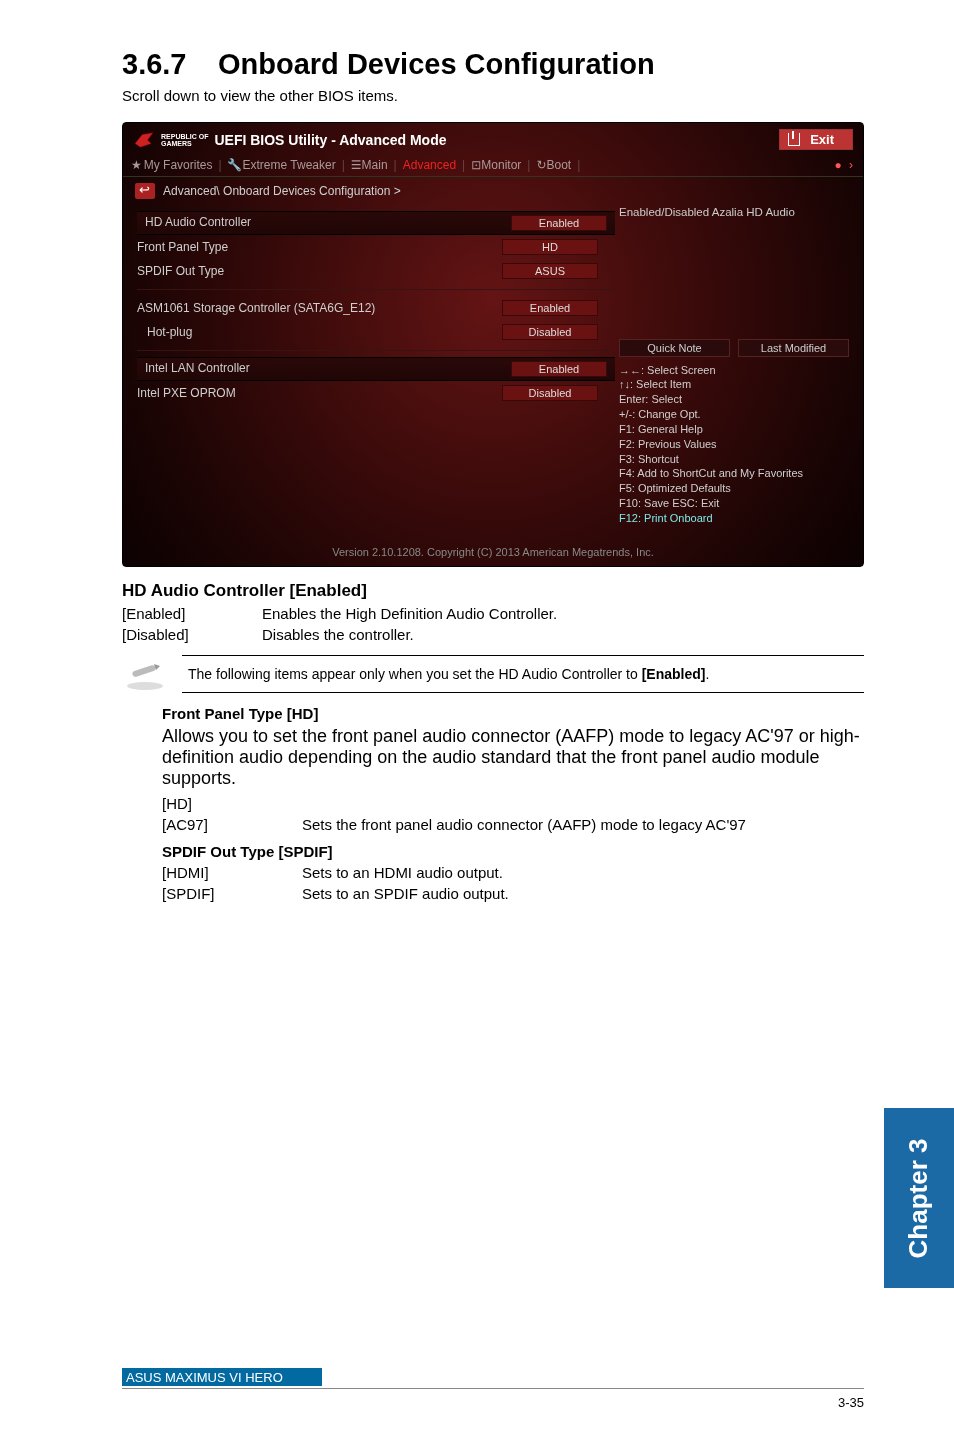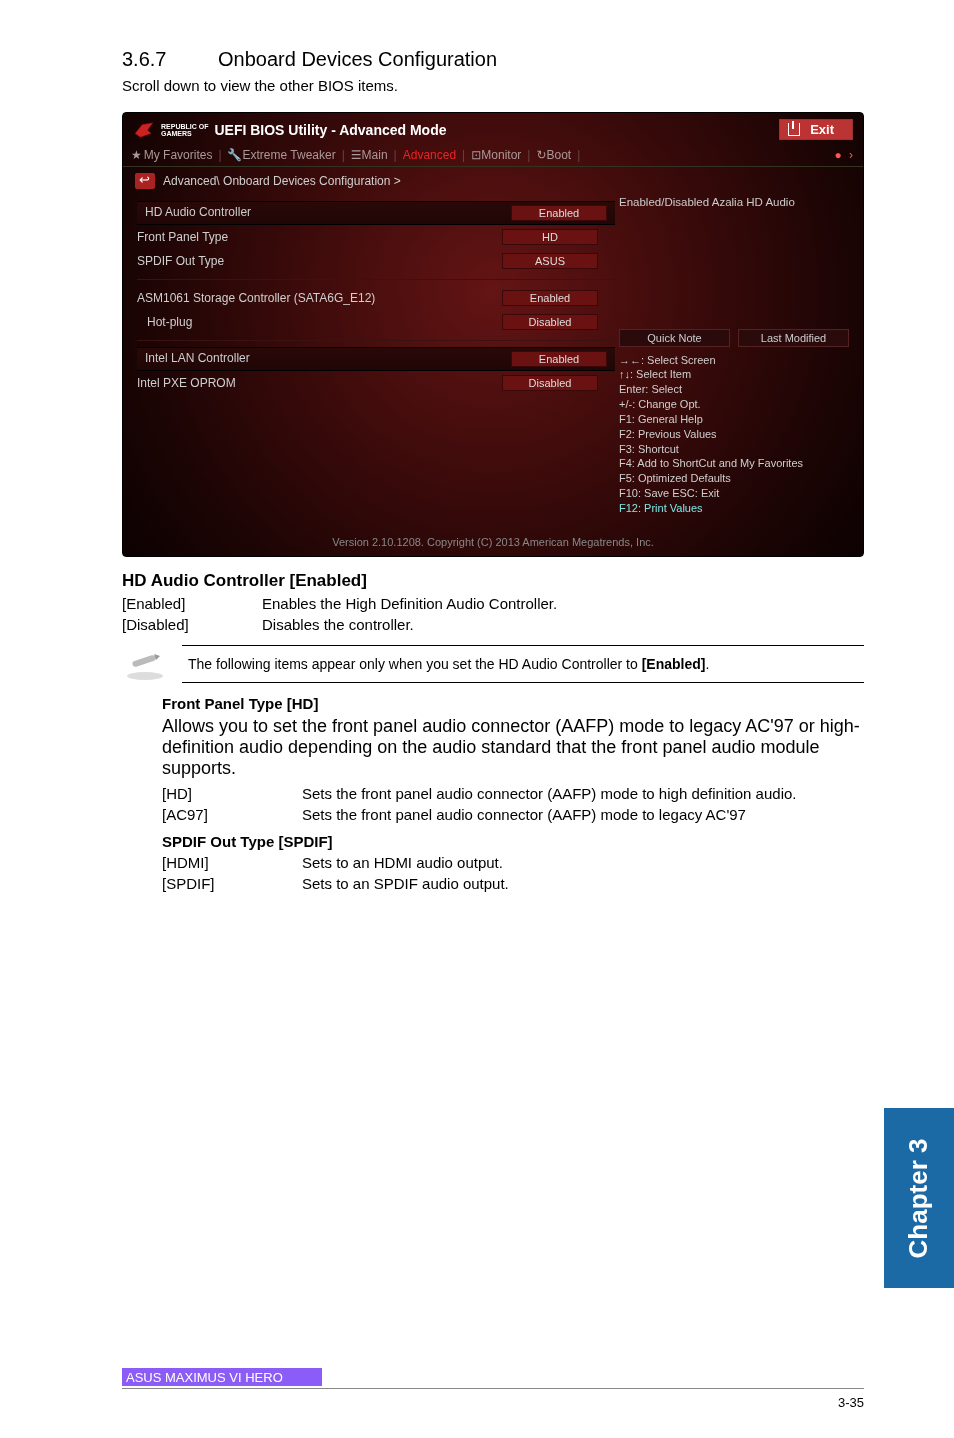--- a/index.html
+++ b/index.html
@@ -1,18 +1,18 @@
 <!DOCTYPE html>
 <html><head>
 <meta charset="utf-8">
 <style>
   * { margin: 0; padding: 0; box-sizing: border-box; }
   body { font-family: Arial, Helvetica, sans-serif; background: #fff; color: #000; width: 954px; margin: 0 auto; position: relative; height: 1438px; }
   .page { padding: 48px 90px 0 122px; }
-  h2 { font-size: 20px; font-weight: normal; margin-bottom: 6px; }
+  h2 { font-size: 29px; font-weight: bold; margin-bottom: 6px; }
   h2 .secnum { display: inline-block; width: 96px; }
   .subtitle { font-size: 15px; margin-bottom: 18px; }
 
   .bios-window { background: radial-gradient(circle at 50% 40%, #641414 0%, #3a0a0a 45%, #1a0404 80%, #0c0101 100%); border: 1px solid #000; border-radius: 4px; color: #ddd; font-size: 12px; padding: 0 0 6px 0; position: relative; }
   .bios-top { display: flex; align-items: center; padding: 6px 10px 4px 10px; }
   .rog-logo { width: 22px; height: 18px; margin-right: 6px; position: relative; }
   .rog-logo svg { width: 100%; height: 100%; }
   .bios-title { color: #fff; font-weight: bold; font-size: 14px; }
   .exit-btn { margin-left: auto; background: #b33; color: #fff; padding: 2px 18px 2px 30px; font-weight: bold; border: 1px solid #933; position: relative; font-size: 13px; }
   .exit-btn::before { content: ''; position: absolute; left: 8px; top: 3px; width: 10px; height: 12px; border: 1px solid #fff; border-top: none; }
@@ -52,21 +52,21 @@
   .note-box { border-top: 1px solid #000; border-bottom: 1px solid #000; margin: 12px 0 12px 60px; padding: 10px 6px; font-size: 14px; position: relative; }
   .note-icon { position: absolute; left: -58px; top: 6px; width: 42px; height: 30px; }
   .indent { margin-left: 40px; }
   .para { font-size: 18px; margin-bottom: 6px; }
 
   .side-tab { position: absolute; right: 0; bottom: 150px; width: 70px; height: 180px; background: #1b6aa5; color: #fff; display: flex; align-items: center; justify-content: center; }
   .side-tab span { transform: rotate(-90deg); font-size: 26px; font-weight: bold; white-space: nowrap; }
   .footer-wrap { position: absolute; bottom: 28px; left: 122px; right: 90px; border-top: 1px solid #888; padding-top: 6px; display: flex; justify-content: space-between; font-size: 13px; }
   .footer-wrap .prod { color: #000; }
   .footer-wrap .pg { color: #000; }
-  .footer-strip { position: absolute; bottom: 52px; left: 122px; width: 200px; height: 18px; background: #8b5cf6; }
+  .footer-strip { position: absolute; bottom: 52px; left: 122px; width: 200px; height: 18px; background: #0369a1; }
   .footer-strip span{ color:#fff; font-size:13px; padding-left:4px; line-height:18px;}
 </style>
 </head>
 <body>
 
 <div class="page">
   <h2><span class="secnum">3.6.7</span><span>Onboard Devices Configuration</span></h2>
   <p class="subtitle">Scroll down to view the other BIOS items.</p>
 
   <div class="bios-window">
@@ -154,21 +154,21 @@
           <div>→←: Select Screen</div>
           <div>↑↓: Select Item</div>
           <div>Enter: Select</div>
           <div>+/-: Change Opt.</div>
           <div>F1: General Help</div>
           <div>F2: Previous Values</div>
           <div>F3: Shortcut</div>
           <div>F4: Add to ShortCut and My Favorites</div>
           <div>F5: Optimized Defaults</div>
           <div>F10: Save  ESC: Exit</div>
-          <div class="cyan">F12: Print Values</div>
+          <div class="cyan">F12: Print Onboard</div>
         </div>
       </div>
     </div>
 
     <div class="bios-footer">Version 2.10.1208. Copyright (C) 2013 American Megatrends, Inc.</div>
   </div>
 
   <h3>HD Audio Controller [Enabled]</h3>
   <div class="optrow">
       <span class="key">[Enabled]</span>
@@ -188,21 +188,20 @@
         </svg>
     </div>
     <span>The following items appear only when you set the HD Audio Controller to <b>[Enabled]</b>.</span>
   </div>
 
   <div class="indent">
     <h4>Front Panel Type [HD]</h4>
     <p class="para">Allows you to set the front panel audio connector (AAFP) mode to legacy AC'97 or high-definition audio depending on the audio standard that the front panel audio module supports.</p>
     <div class="optrow">
         <span class="key">[HD]</span>
-        <span class="val">Sets the front panel audio connector (AAFP) mode to high definition audio.</span>
       </div>
     <div class="optrow">
         <span class="key">[AC97]</span>
         <span class="val">Sets the front panel audio connector (AAFP) mode to legacy AC'97</span>
       </div>
 
     <h4>SPDIF Out Type [SPDIF]</h4>
     <div class="optrow">
         <span class="key">[HDMI]</span>
         <span class="val">Sets to an HDMI audio output.</span>

